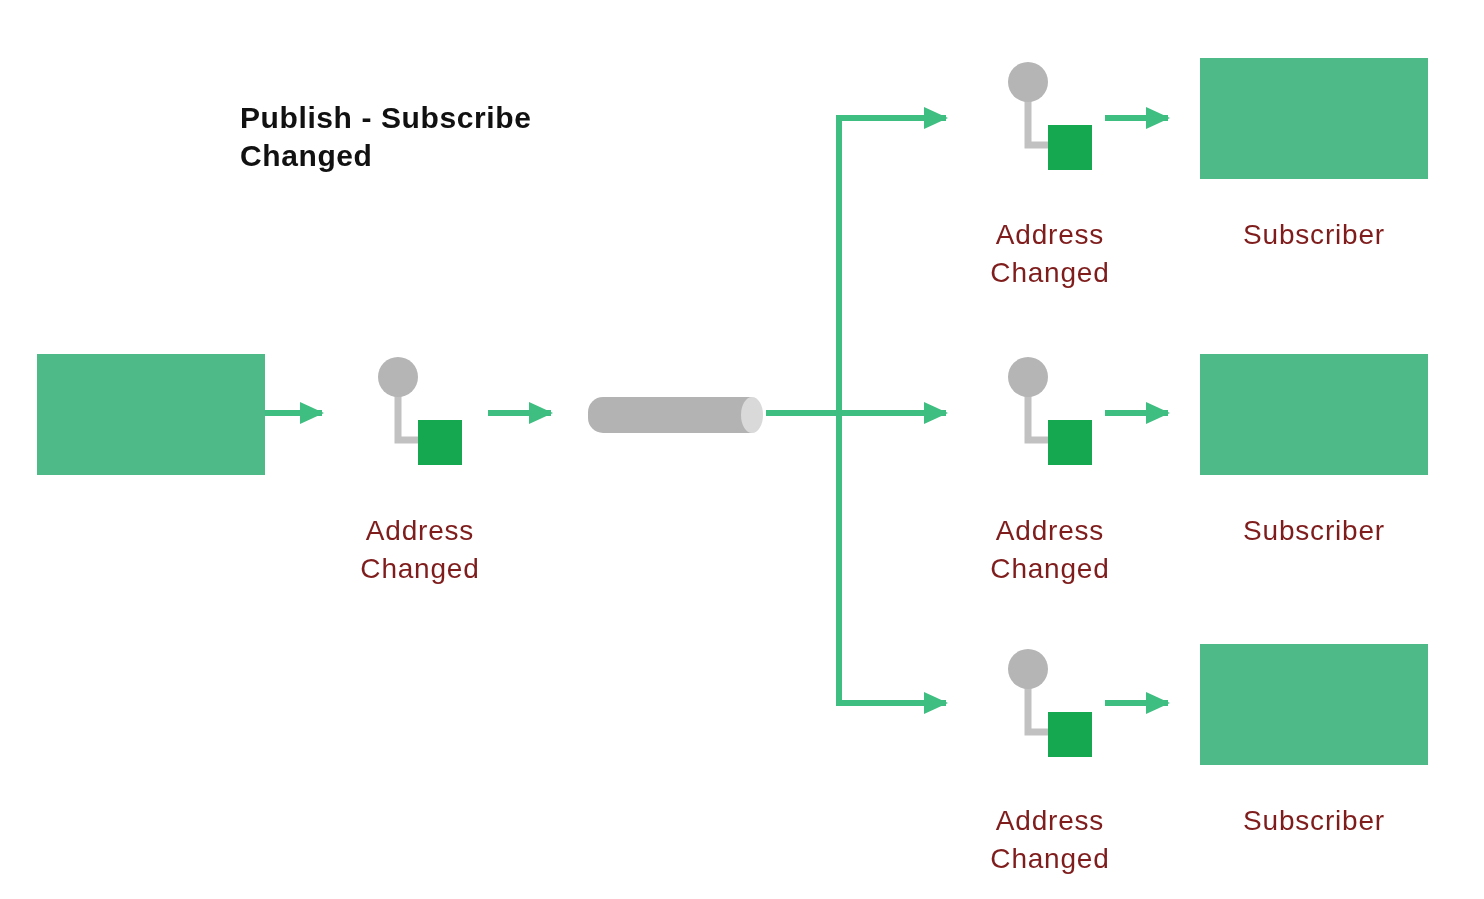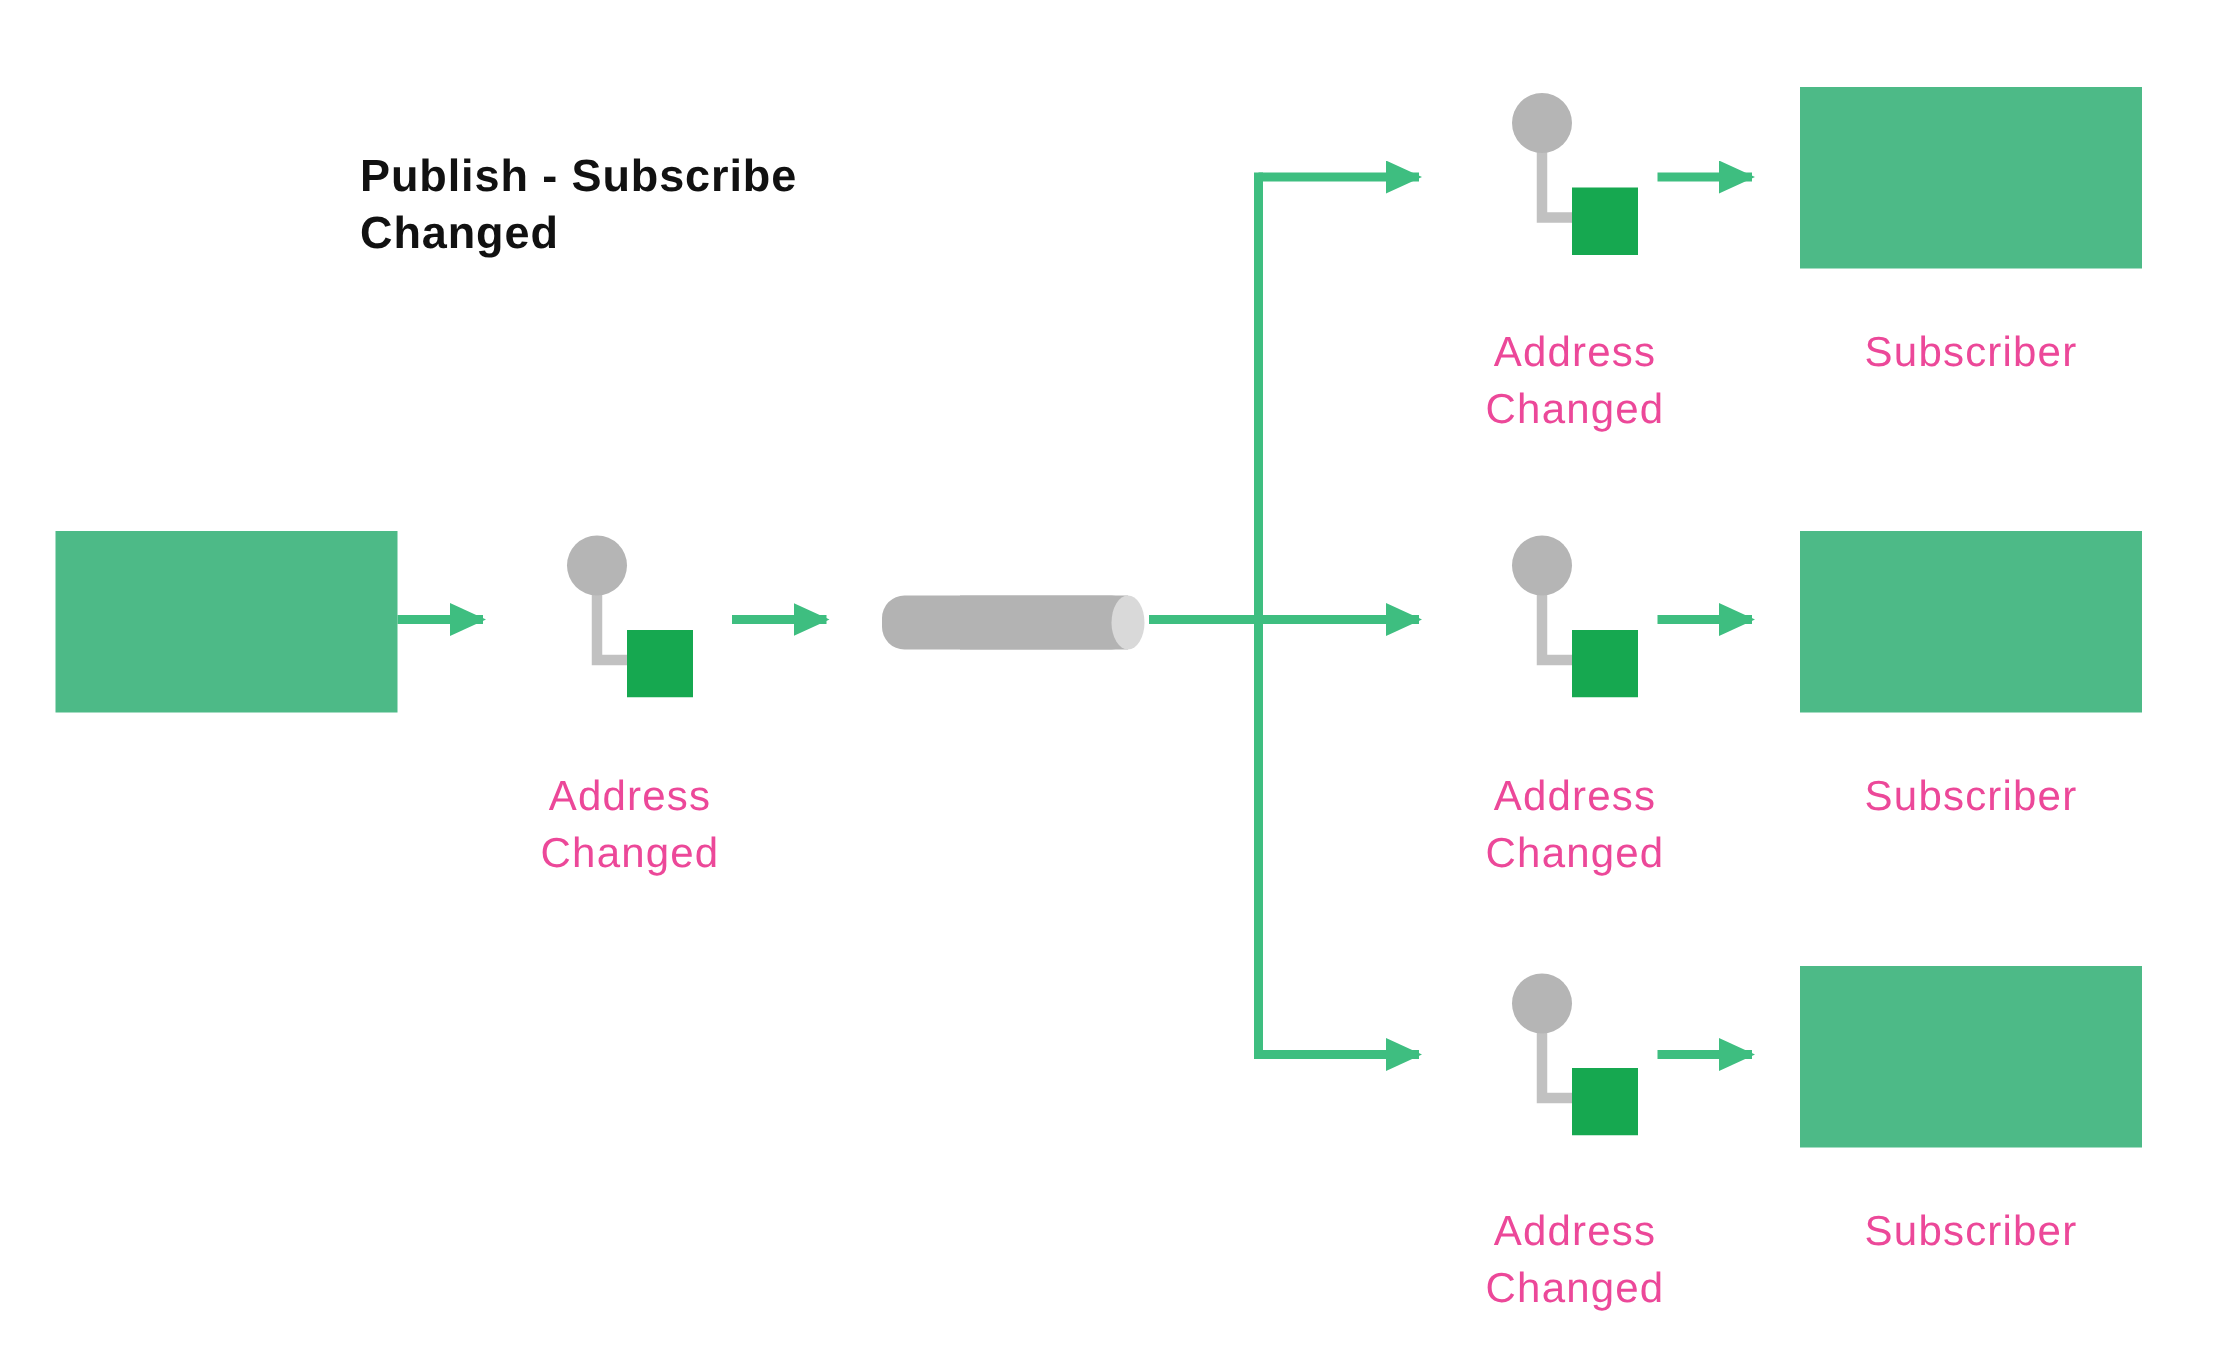--- a/index.html
+++ b/index.html
@@ -10,21 +10,21 @@
     font-family:"Liberation Sans","DejaVu Sans",sans-serif;
     overflow:hidden;
   }
   .node-rect{
     position:absolute;
     width:228px;height:121px;
     background:#4DBA87;
   }
   .label{
     position:absolute;
-    color:#ec4899;
+    color:#7f1d1d;
     font-size:28px;
     line-height:38px;
     letter-spacing:0.8px;
     text-align:center;
     white-space:nowrap;
   }
   .title{
     position:absolute;
     left:240px;top:99px;width:360px;
     color:#111111;

